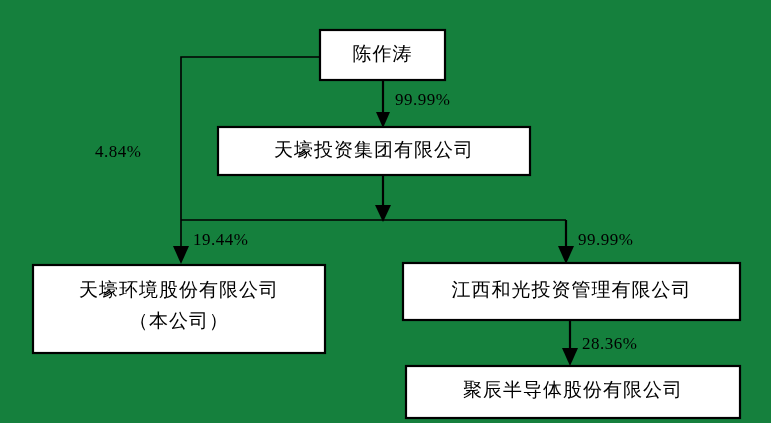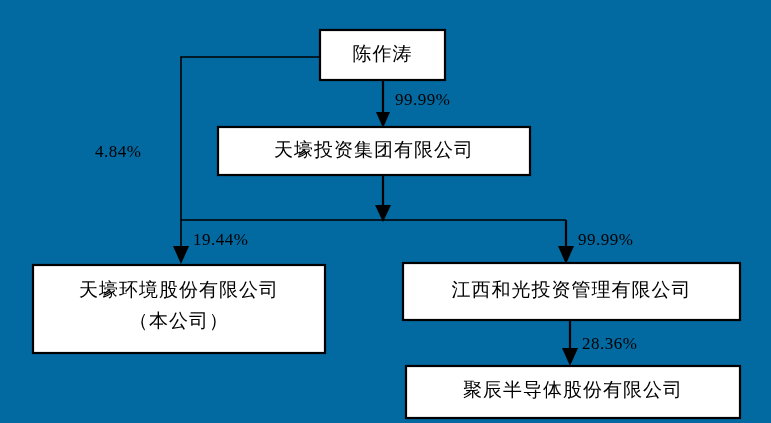--- a/index.html
+++ b/index.html
@@ -11,21 +11,21 @@
   body {
     width: 771px;
     height: 423px;
     font-family: "Liberation Serif", "DejaVu Serif", serif;
     overflow: hidden;
   }
   #diagram-root {
     position: relative;
     width: 771px;
     height: 423px;
-    background: #0369a1;
+    background: #15803d;
   }
   svg#org-chart {
     position: absolute;
     top: 0;
     left: 0;
     width: 771px;
     height: 423px;
     display: block;
   }
   .node-box {

